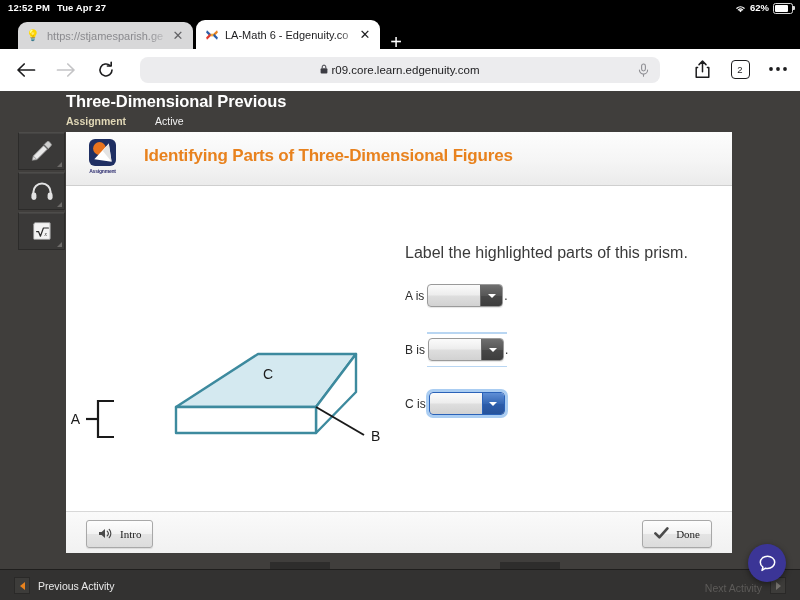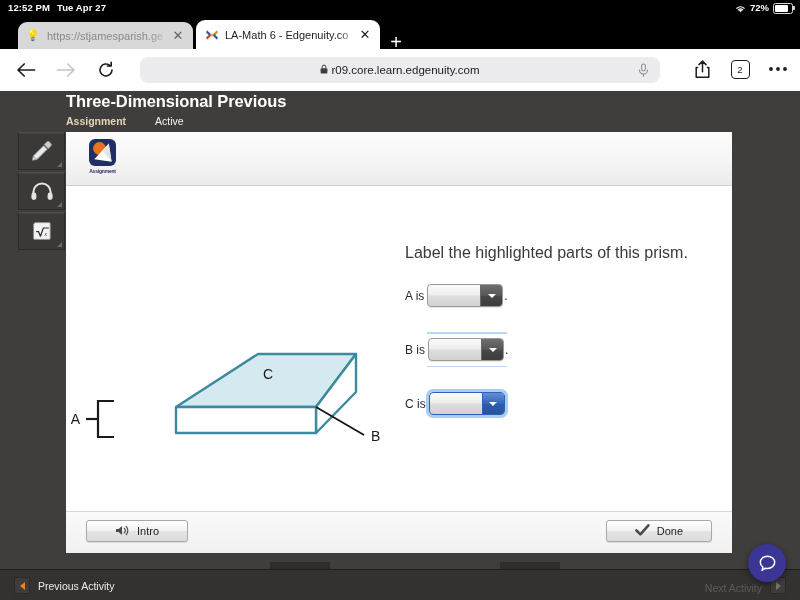--- a/index.html
+++ b/index.html
@@ -103,24 +103,24 @@
   .ghost-line{position:absolute;left:-1px;width:80px;height:1.5px;background:#b9d6f2;}
   .ghost-top{top:-6px;} .ghost-bot{bottom:-6px;}
   .period{margin-left:1px;}
 
   
   .figure{position:absolute;left:0px;top:200px;width:330px;height:150px;}
 
   
   .card-foot{position:absolute;left:0;bottom:0;width:666px;height:41px;
      background:linear-gradient(to bottom,#fafafa,#f1f1f1);border-top:1px solid #d8d8d8;}
-  .btn{position:absolute;top:8px;height:22px;box-sizing:border-box;border:1px solid #a8a8a8;border-radius:3px;
+  .btn{position:absolute;top:8px;height:28px;box-sizing:border-box;border:1px solid #a8a8a8;border-radius:3px;
      background:linear-gradient(to bottom,#fdfdfd 0%,#f2f2f2 50%,#e4e4e4 51%,#dcdcdc 100%);
-     display:flex;align-items:center;padding:0 28px;gap:7px;font-size:11px;color:#222;
-     box-shadow:0 1px 1px rgba(0,0,0,.10);}
+     display:flex;align-items:center;padding:0 11px;gap:7px;font-size:11px;color:#222;
+     box-shadow:0 1px 1px rgba(0,0,0,.10);font-family:Liberation Serif, serif;}
   .btn-intro{left:20px;}
   .btn-done{right:20px;}
 
   
   .actbar{position:absolute;left:0;bottom:0;width:800px;height:30px;background:#333231;
      border-top:1px solid #1f1e1d;}
   .act-prev{position:absolute;left:14px;top:7px;display:flex;align-items:center;gap:8px;
      color:#e9e9e9;font-size:10.5px;}
   .act-next{position:absolute;right:14px;top:7px;display:flex;align-items:flex-end;gap:8px;
      color:#5d5b59;font-size:10.5px;}
@@ -146,21 +146,21 @@
       <span>Tue Apr 27</span>
     </div>
     <div class="sb-right">
       <span class="wifi-ic">
         <svg width="11" height="9" viewBox="0 0 11 9">
           <path d="M5.5 8.2 3.9 6.4a2.4 2.4 0 0 1 3.2 0z" fill="#fff"></path>
           <path d="M1.9 4.3a5.3 5.3 0 0 1 7.2 0" stroke="#fff" stroke-width="1.2" fill="none" stroke-linecap="round"></path>
           <path d="M3.3 5.9a3.2 3.2 0 0 1 4.4 0" stroke="#fff" stroke-width="1.2" fill="none" stroke-linecap="round"></path>
         </svg>
       </span>
-      <span>72%</span>
+      <span>62%</span>
       <span class="batt">
           <i></i>
         </span>
     </div>
   </div>
 
   <div class="tabstrip">
 
     <div class="tab inactive">
       <span class="tab-fav bulb">💡</span>
@@ -281,20 +281,21 @@
         <div class="assign-sq">
           <svg width="27" height="27" viewBox="0 0 27 27">
             <circle cx="10.5" cy="9.5" r="6.4" fill="#e8731e"></circle>
             <path d="M19.8 4.4 22.6 22.8 5.3 20.2z" fill="#fff"></path>
             <path d="M19.8 4.4 22.6 22.8 13.9 12.1z" fill="#e4e4e4"></path>
           </svg>
         </div>
         <div class="assign-lbl">Assignment</div>
       </div>
 
+      <div class="card-title">Identifying Parts of Three-Dimensional Figures</div>
 
       <div class="prompt">Label the highlighted parts of this prism.</div>
 
       <div class="row row-a">
         <span class="row-lbl">A is</span>
         <span class="ddwrap">
           <span class="dd">
             <span class="dd-field"></span>
             <span class="dd-arrow">
                 <i></i>

